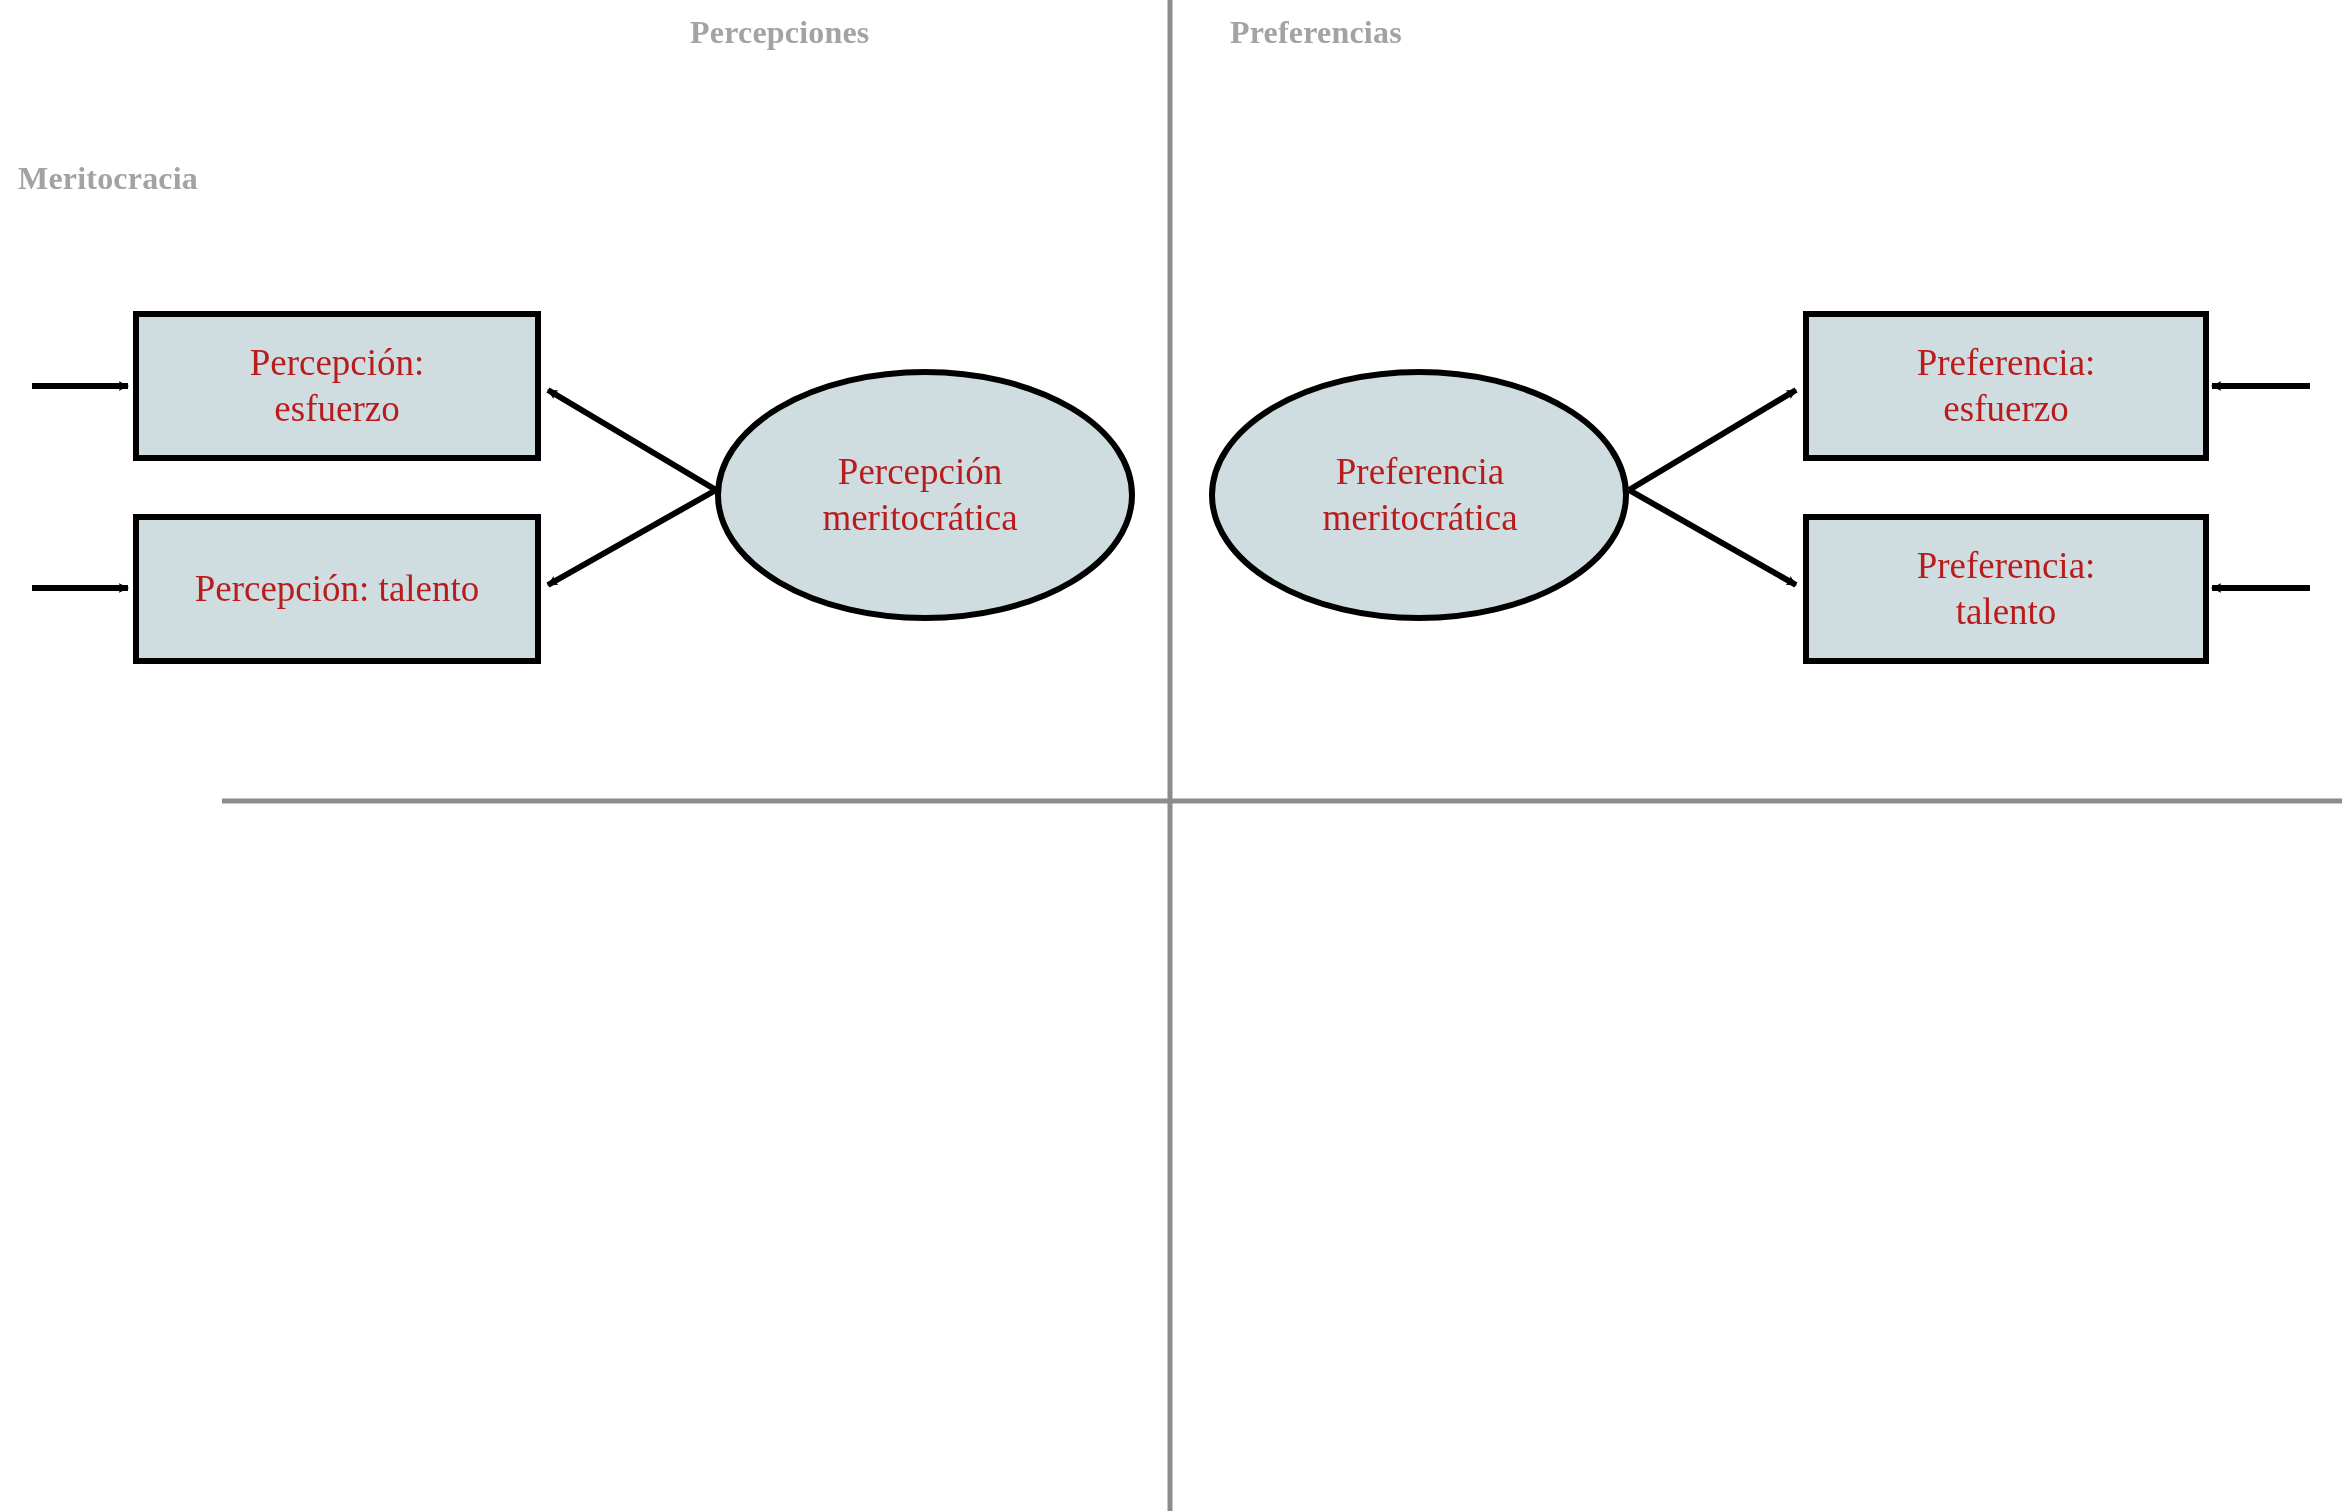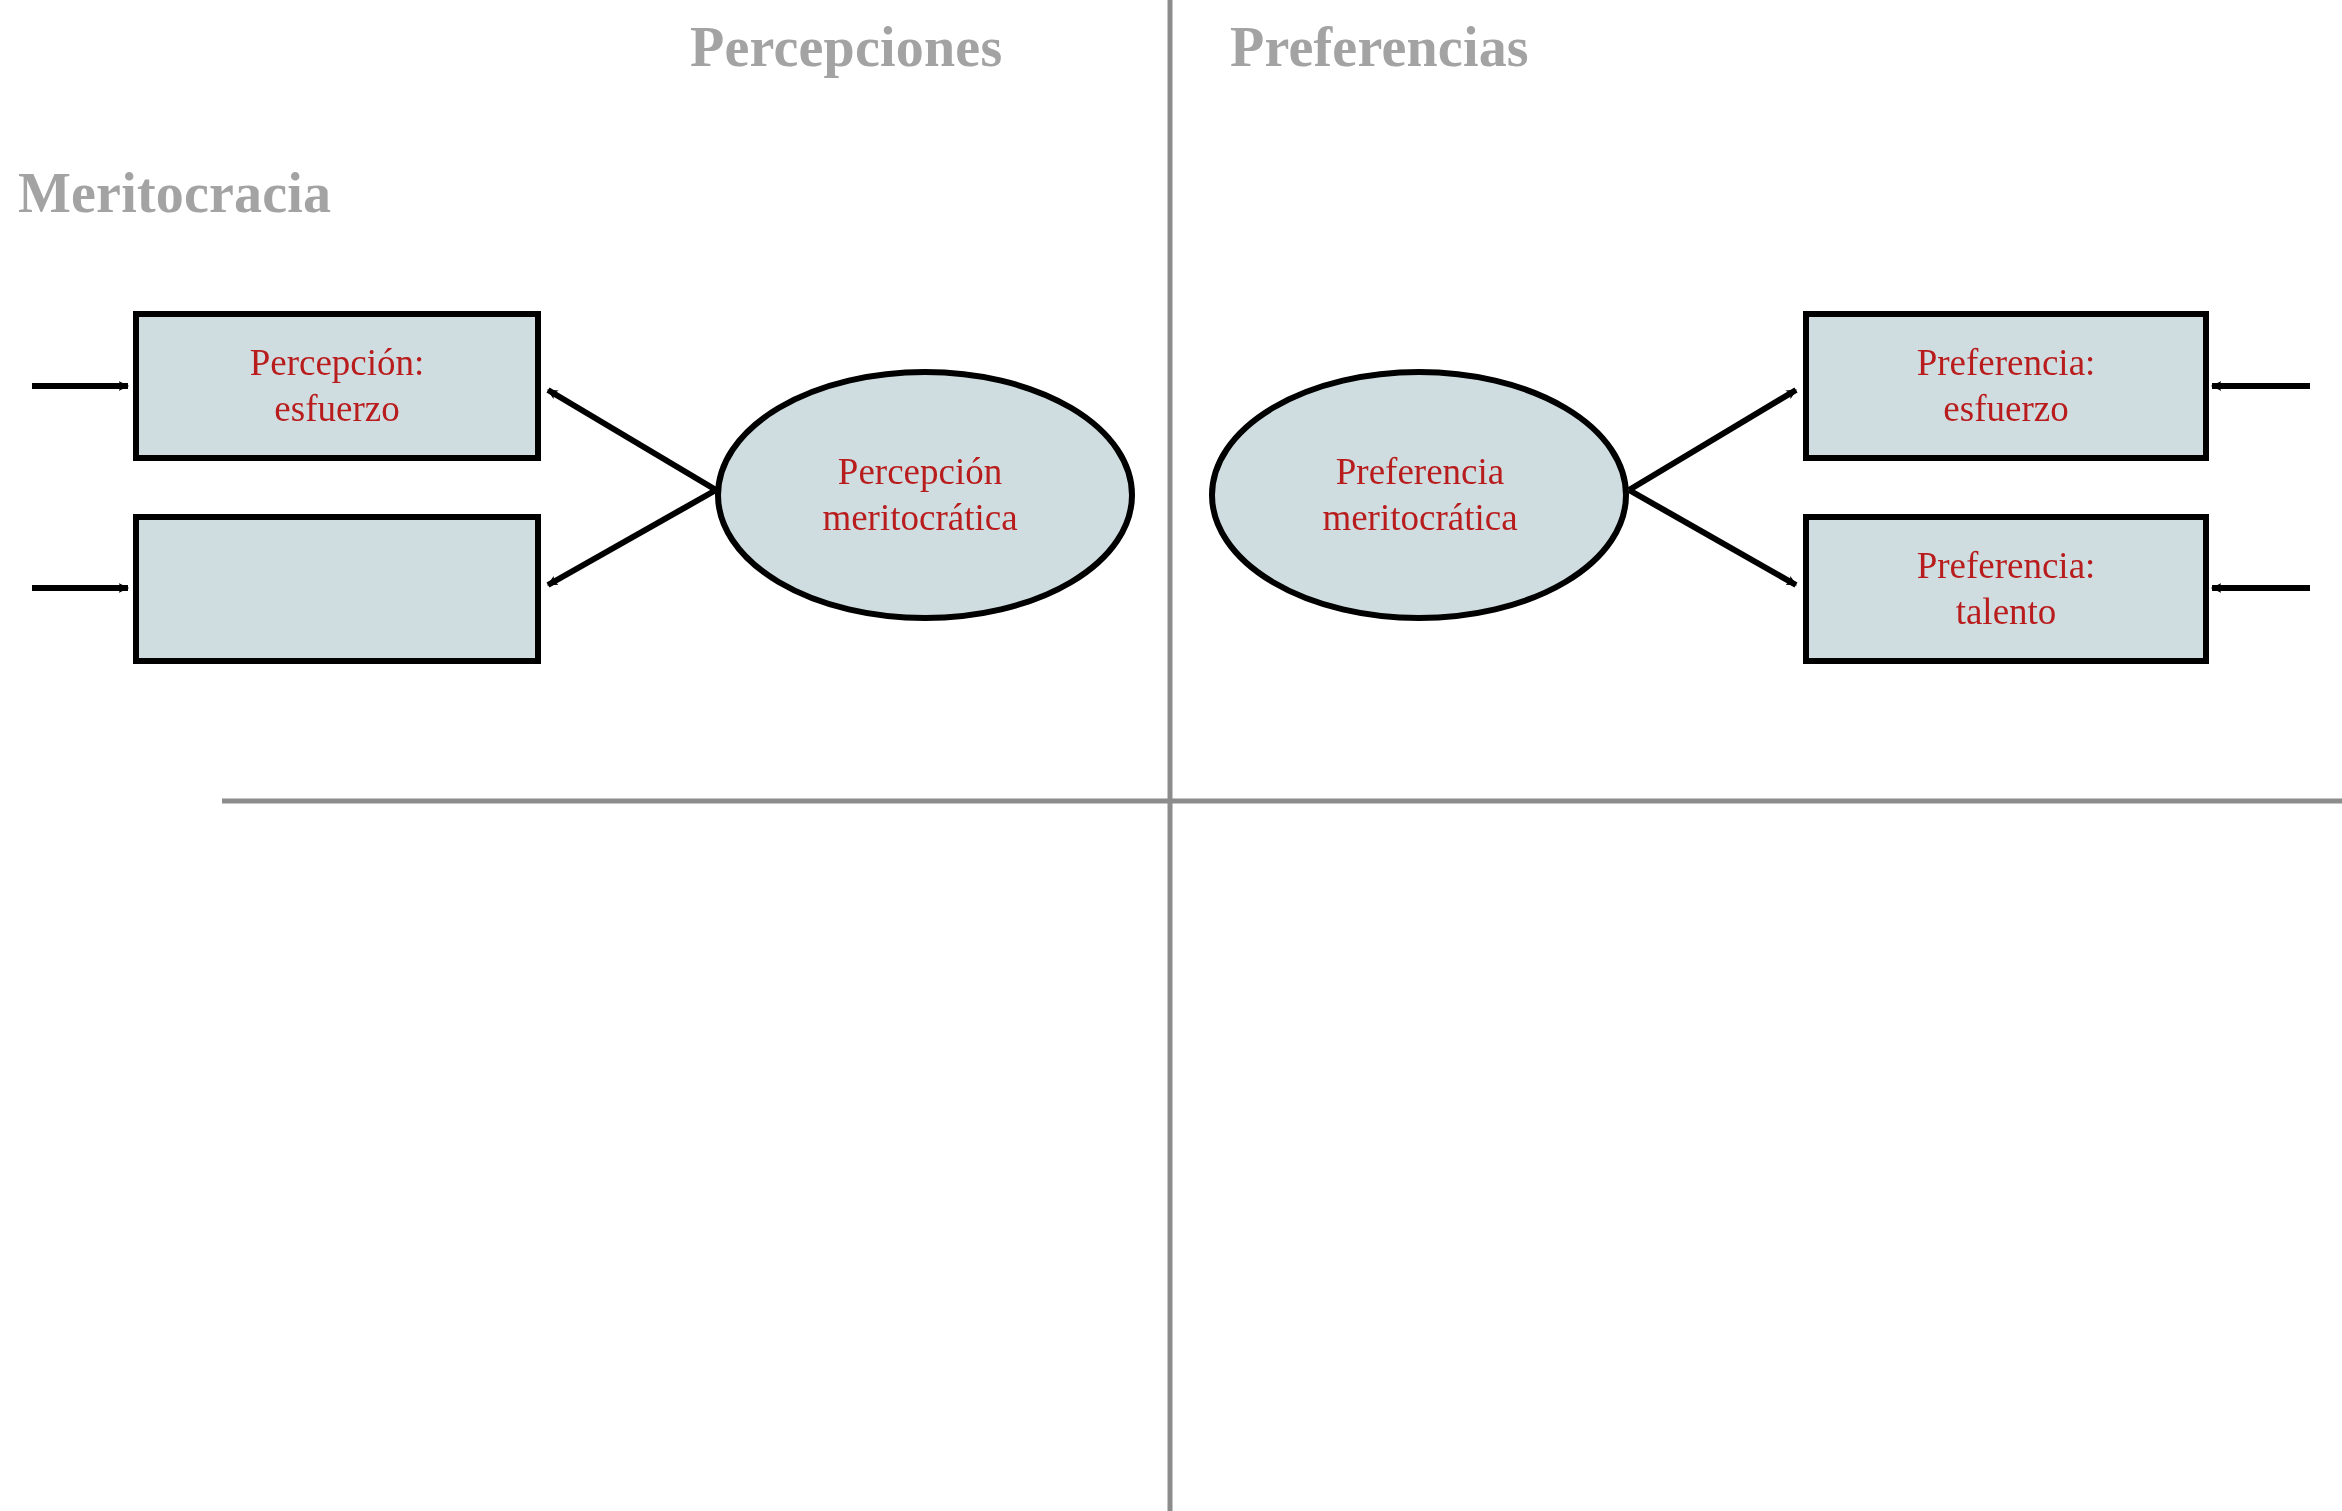--- a/index.html
+++ b/index.html
@@ -15,21 +15,21 @@
     overflow: hidden;
     font-family: "Liberation Serif", "DejaVu Serif", serif;
   }
 
   
   .axis-label {
     position: absolute;
     color: #a3a3a3;
     font-family: "Liberation Serif", "DejaVu Serif", serif;
     font-weight: bold;
-    font-size: 56px;
+    font-size: 32px;
     line-height: 1.18;
     white-space: pre-line;
     letter-spacing: 0.2px;
   }
   #lbl-percepciones { left: 690px; top: 14px; }
   #lbl-preferencias { left: 1230px; top: 14px; }
   #lbl-meritocracia { left: 18px; top: 160px; }
   #lbl-no-meritocracia { left: 18px; top: 1158px; }
 
   
@@ -103,20 +103,21 @@
 
     <rect x="1806" y="314" width="400" height="144" fill="#cfdde1" stroke="#000000" stroke-width="6"></rect>
     <rect x="1806" y="517" width="400" height="144" fill="#cfdde1" stroke="#000000" stroke-width="6"></rect>
 
     <ellipse cx="1419" cy="495" rx="207" ry="123" fill="#cfdde1" stroke="#000000" stroke-width="6"></ellipse>
   </svg>
 
   <div class="node-text" id="txt-perc-esfuerzo">Percepción:
 esfuerzo</div>
 
+  <div class="node-text" id="txt-perc-talento">Percepción: talento</div>
 
   <div class="node-text" id="txt-perc-merit">Percepción
 meritocrática</div>
 
   <div class="node-text" id="txt-pref-merit">Preferencia
 meritocrática</div>
 
   <div class="node-text" id="txt-pref-esfuerzo">Preferencia:
 esfuerzo</div>
 

